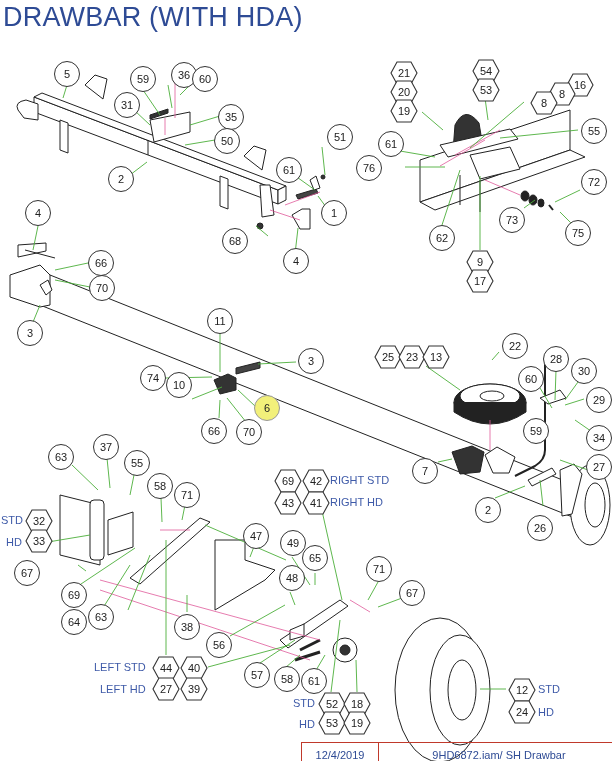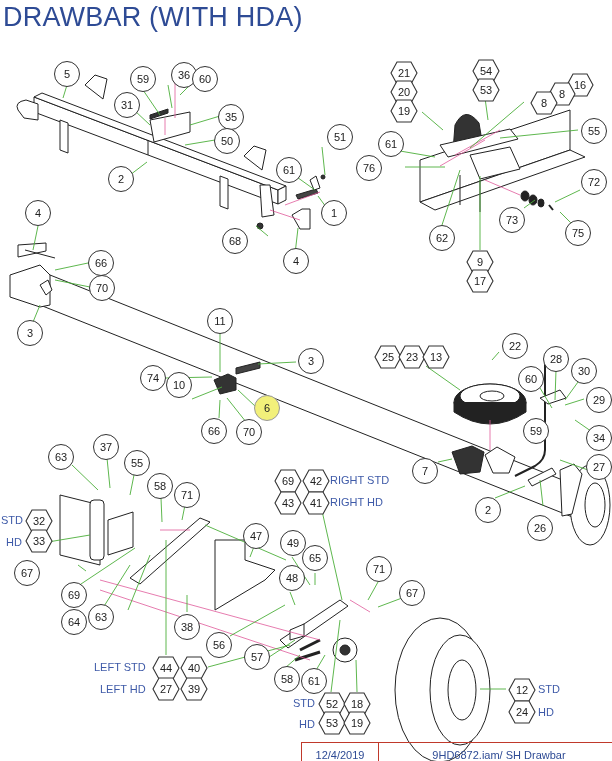--- a/index.html
+++ b/index.html
@@ -262,21 +262,21 @@
 <div class="bubble" style="left:88px;top:604px">63</div>
 
 <div class="bubble" style="left:243px;top:523px">47</div>
 <div class="bubble" style="left:280px;top:530px">49</div>
 <div class="bubble" style="left:302px;top:545px">65</div>
 <div class="bubble" style="left:279px;top:565px">48</div>
 <div class="bubble" style="left:174px;top:614px">38</div>
 <div class="bubble" style="left:206px;top:632px">56</div>
 <div class="bubble" style="left:366px;top:556px">71</div>
 <div class="bubble" style="left:399px;top:580px">67</div>
-<div class="bubble" style="left:244px;top:644px">57</div>
+<div class="bubble" style="left:244px;top:662px">57</div>
 <div class="bubble" style="left:274px;top:666px">58</div>
 <div class="bubble" style="left:301px;top:668px">61</div>
 
 <div class="hex" style="left:390px;top:61px">
     <svg width="28" height="24">
       <polygon points="7,1 21,1 27,12 21,23 7,23 1,12" fill="#fff" stroke="#333" stroke-width="1.1"></polygon>
     </svg>
     <span>21</span>
   </div>
 <div class="hex" style="left:390px;top:80px">

